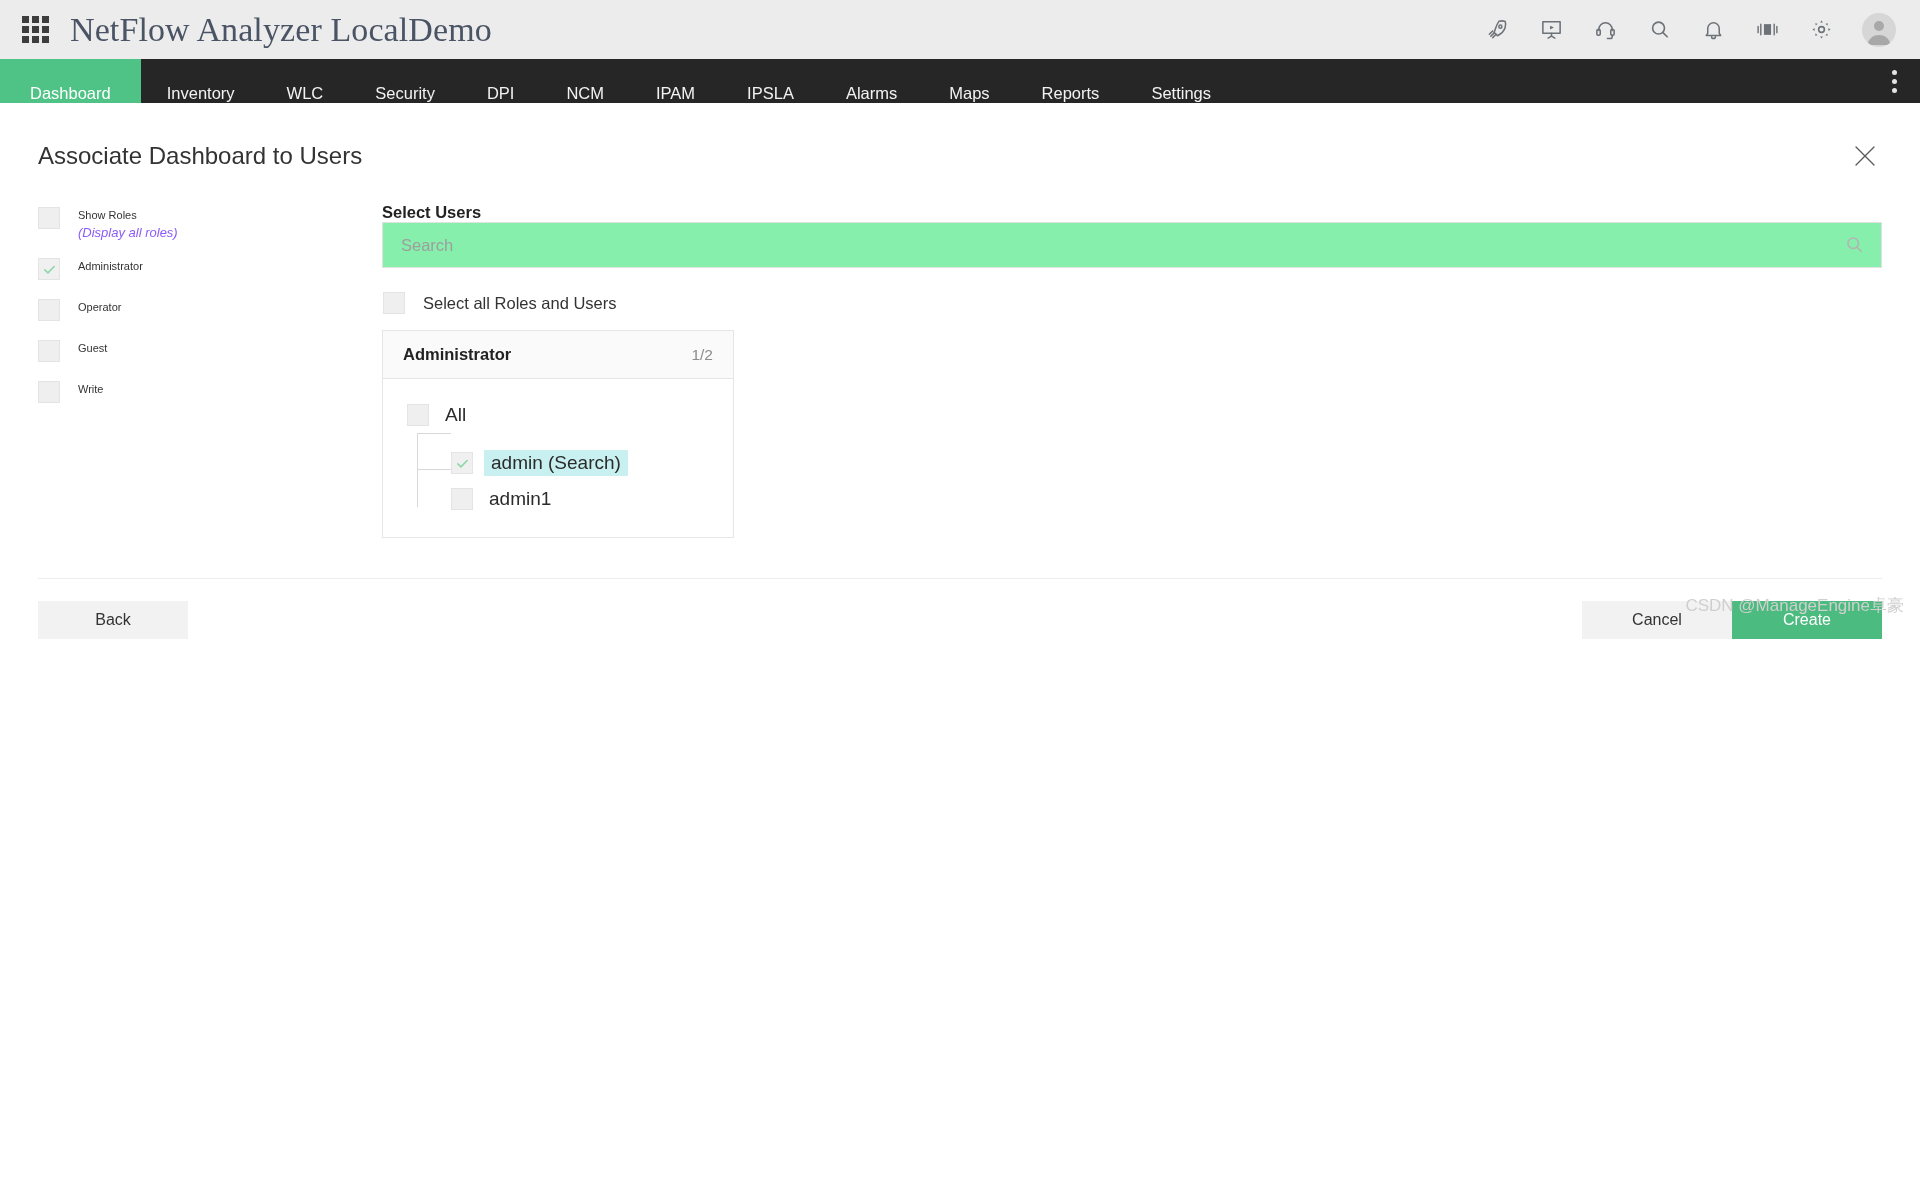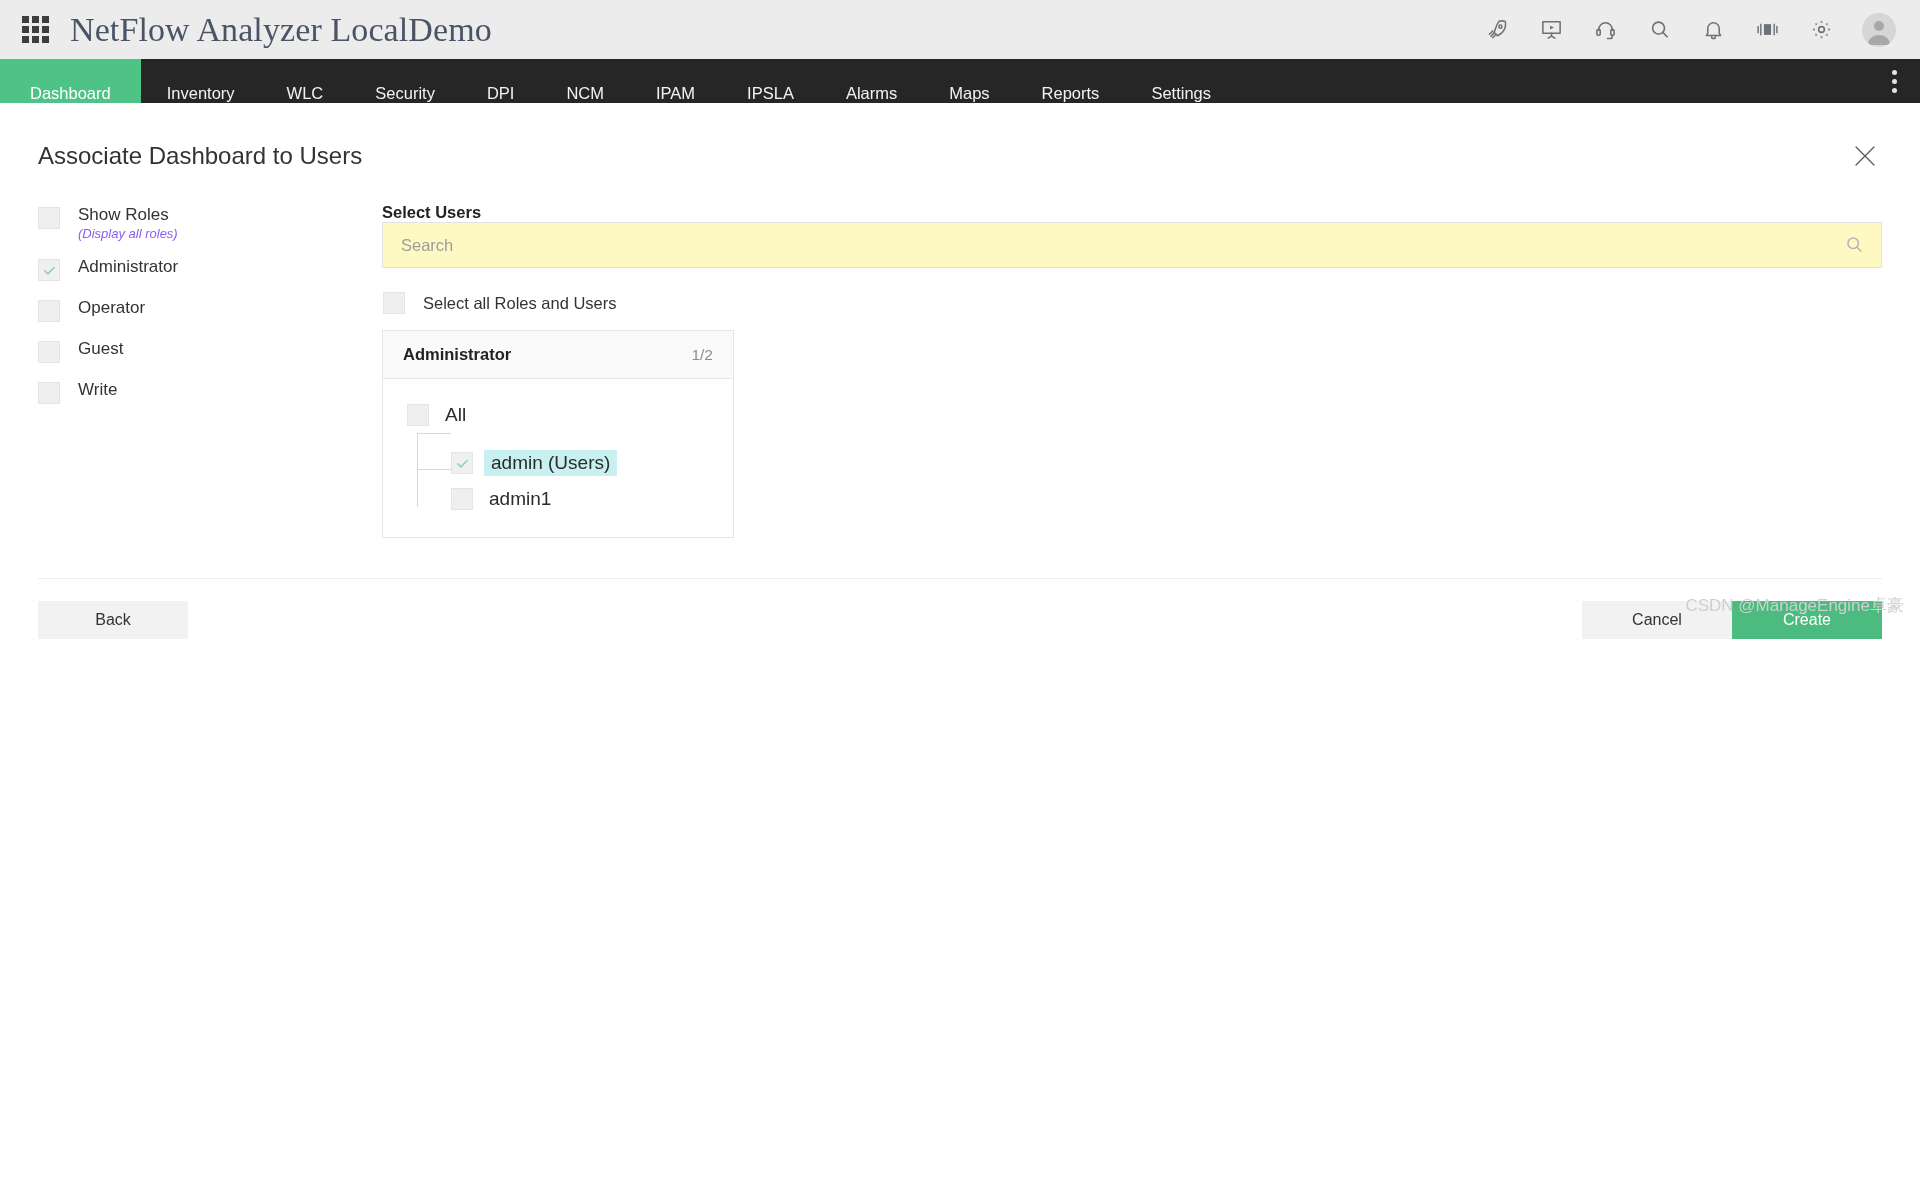--- a/index.html
+++ b/index.html
@@ -136,37 +136,37 @@
     background: #efefef;
     border: 1px solid #e4e4e4;
     flex: 0 0 22px;
     margin-top: 1px;
     display: flex; align-items: center; justify-content: center;
     cursor: pointer;
   }
   .cb.checked { background: #f0f0f0; }
   .cb svg { display: block; }
   .role-text { margin-left: 18px; line-height: 1.05; }
-  .role-label { font-size: 17px; color: #333; }
+  .role-label { font-size: 11px; color: #333; }
   .role-sub {
     font-size: 13px; color: #8b5cf6; font-style: italic;
     display: block; margin-top: 3px;
   }
 
   
   .users-col { flex: 1 1 auto; padding-left: 44px; padding-top: 0; }
   .section-label {
     font-size: 16.5px; color: #222; font-weight: bold;
     margin-bottom: 0;
   }
   .search-box {
     position: relative;
     height: 46px;
     border: 1px solid #e2e2e2;
-    background: #fef9c3;
+    background: #86efac;
     display: flex; align-items: center;
     width: 100%;
     max-width: 1535px;
   }
   .search-box input {
     border: 0; outline: 0;
     font-size: 16.5px;
     color: #333;
     padding: 0 46px 0 18px;
     width: 100%;
@@ -480,21 +480,21 @@
             <div class="cb"></div>
             <span class="tree-label">All</span>
           </div>
 
           <div class="tree-row child" style="margin-top:12px">
             <div class="cb checked">
               <svg width="15" height="15" viewBox="0 0 16 16" fill="none" stroke="#8fd6a8" stroke-width="1.7" stroke-linecap="round" stroke-linejoin="round">
                 <path d="M3 8.4 6.3 11.6 13 4.8"></path>
               </svg>
             </div>
-            <span class="tree-label highlight">admin (Users)</span>
+            <span class="tree-label highlight">admin (Search)</span>
           </div>
 
           <div class="tree-row child" style="margin-top:0px">
             <div class="cb"></div>
             <span class="tree-label">admin1</span>
           </div>
         </div>
       </div>
 
     </div>

